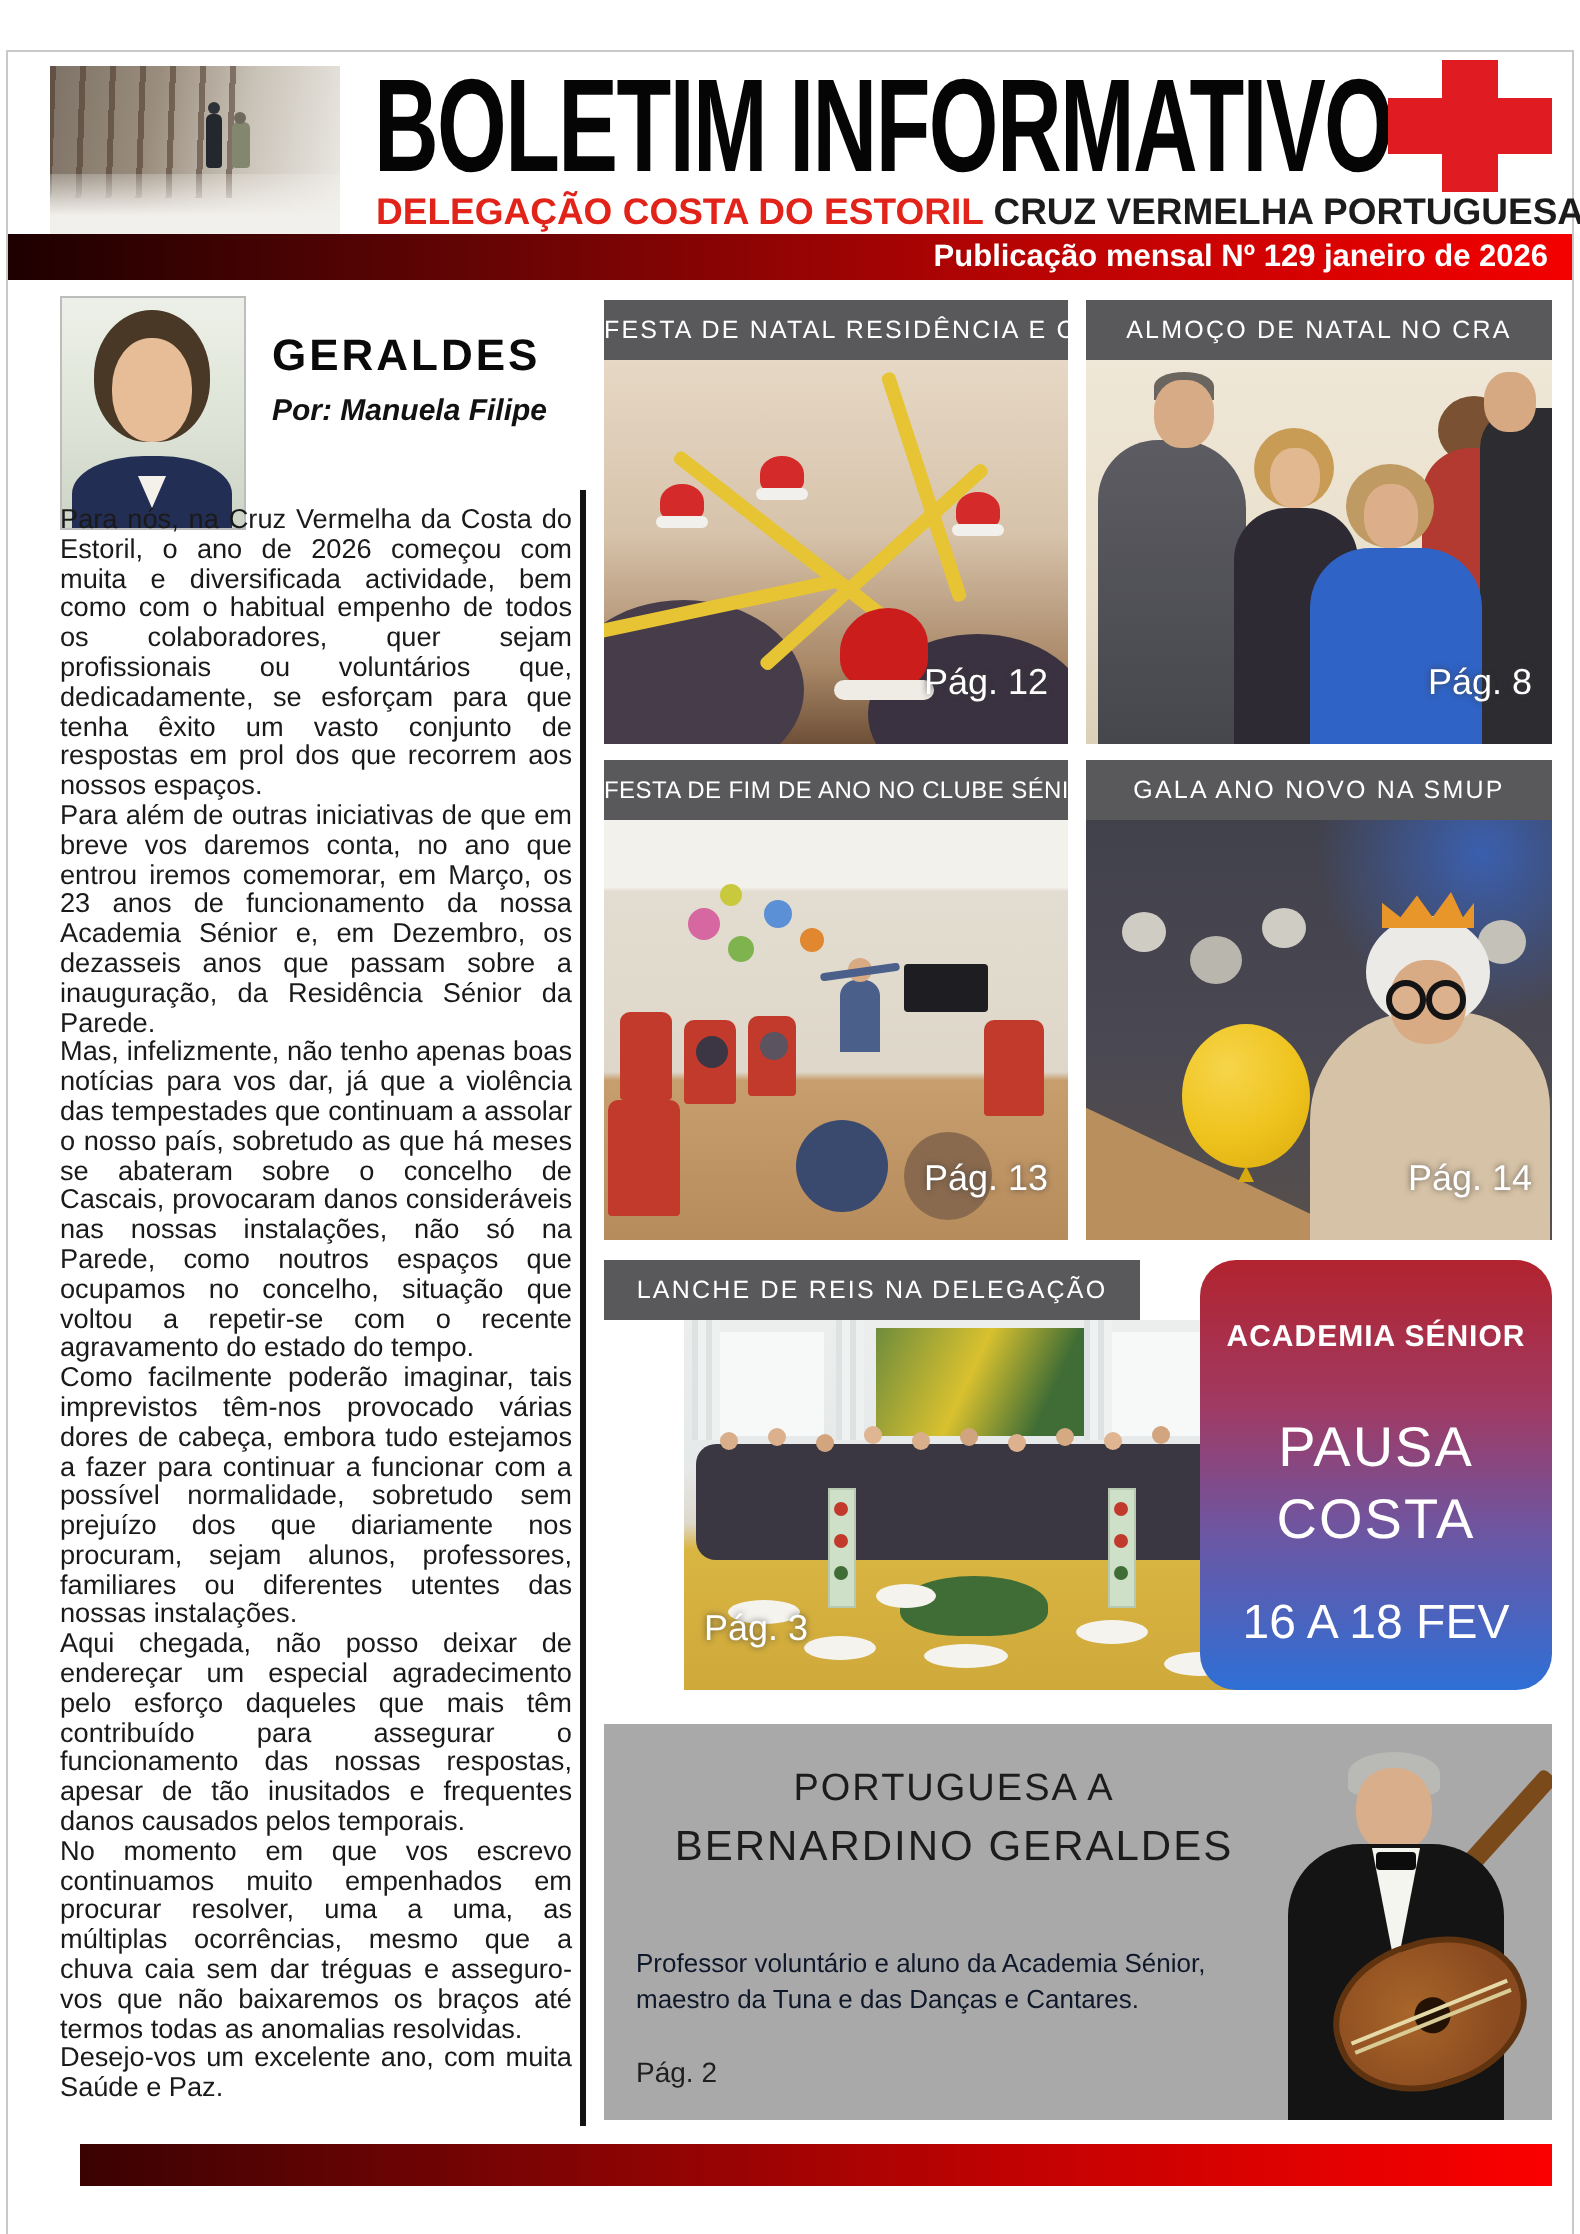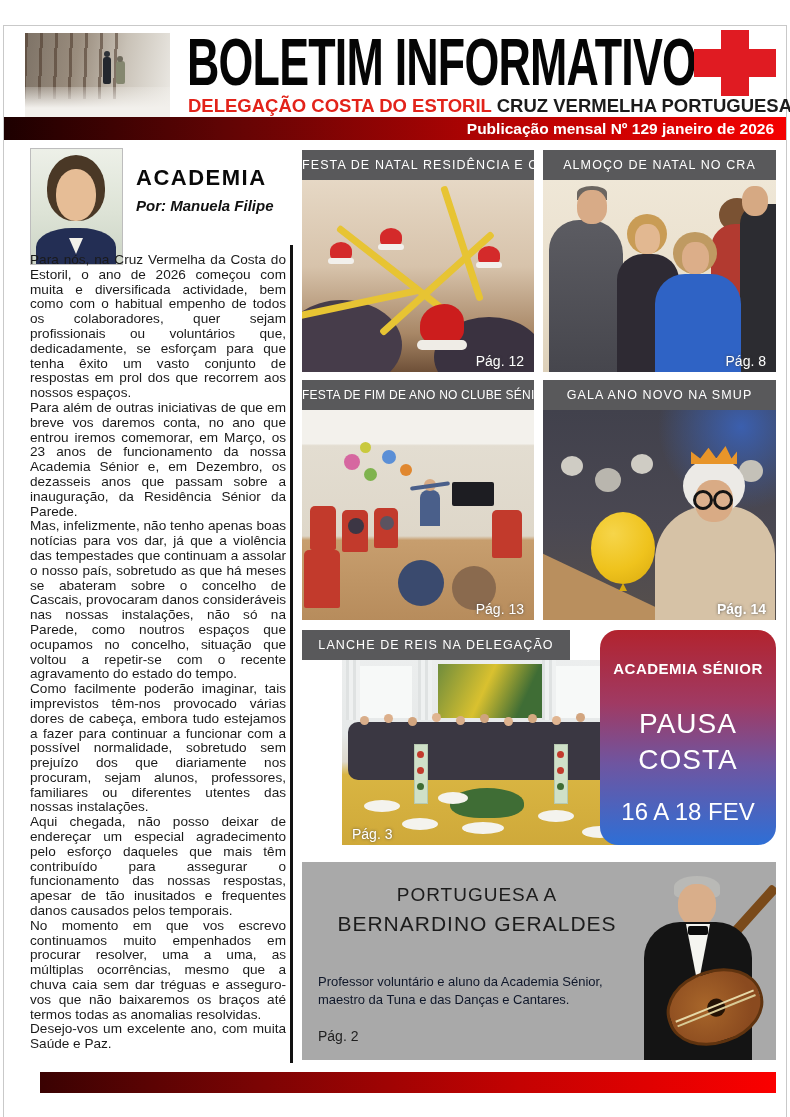--- a/index.html
+++ b/index.html
@@ -47,21 +47,21 @@
   .ed-body{position:absolute;left:30px;top:253px;width:256px;font-size:13.6px;line-height:14.8px;color:#1a1a1a;text-align:justify;}
   .ed-body p{margin:0;}
 
   .v-divider{position:absolute;left:290px;top:245px;width:3px;height:818px;background:#121212;}
 
   
   .cap{position:absolute;height:30px;background:#59595b;color:#fff;text-align:center;line-height:30px;
     font-size:12.5px;letter-spacing:1.1px;white-space:nowrap;overflow:hidden;}
   .cap.tight{font-size:12px;letter-spacing:.2px;}
   .photo{position:absolute;overflow:hidden;}
-  .pag{position:absolute;right:10px;bottom:3px;color:#fff;font-size:14px;text-shadow:0 0 3px rgba(60,60,60,.8);}
+  .pag{position:absolute;right:10px;bottom:20px;color:#fff;font-size:18px;text-shadow:0 0 3px rgba(60,60,60,.8);}
   .pag.left{left:10px;right:auto;}
 
   
   .ph-festa{background:linear-gradient(180deg,#e6d8c5 0%,#d7c3ab 45%,#a88766 80%,#6e5038 100%);}
   .ph-festa .blob-dark{position:absolute;left:-20px;bottom:-18px;width:120px;height:90px;background:#463c4a;border-radius:50%;}
   .ph-festa .blob-dark2{position:absolute;right:-10px;bottom:-25px;width:110px;height:80px;background:#3a3240;border-radius:50%;}
   .ph-festa .hat{position:absolute;width:22px;height:18px;background:#d42a2a;border-radius:50% 50% 30% 30%;}
   .ph-festa .hat:after{content:"";position:absolute;left:-2px;bottom:-4px;width:26px;height:6px;background:#f2f0ec;border-radius:3px;}
   .ph-festa .bighat{position:absolute;left:118px;bottom:28px;width:44px;height:40px;background:#cc1d1d;border-radius:55% 45% 35% 35%;}
   .ph-festa .bighat:after{content:"";position:absolute;left:-3px;bottom:-6px;width:50px;height:10px;background:#efece6;border-radius:5px;}
@@ -176,21 +176,21 @@
   <div class="issue-bar">
     <span>Publicação mensal Nº 129 janeiro de 2026</span>
   </div>
 
   <div class="ed-photo">
     <div class="ed-hair"></div>
     <div class="ed-face"></div>
     <div class="ed-suit"></div>
     <div class="ed-collar"></div>
   </div>
-  <div class="ed-heading">ACADEMIA</div>
+  <div class="ed-heading">GERALDES</div>
   <div class="ed-byline">Por: Manuela Filipe</div>
 
   <div class="ed-body">
     <p>Para nós, na Cruz Vermelha da Costa do Estoril, o ano de 2026 começou com muita e diversificada actividade, bem como com o habitual empenho de todos os colaboradores, quer sejam profissionais ou voluntários que, dedicadamente, se esforçam para que tenha êxito um vasto conjunto de respostas em prol dos que recorrem aos nossos espaços.</p>
     <p>Para além de outras iniciativas de que em breve vos daremos conta, no ano que entrou iremos comemorar, em Março, os 23 anos de funcionamento da nossa Academia Sénior e, em Dezembro, os dezasseis anos que passam sobre a inauguração, da Residência Sénior da Parede.</p>
     <p>Mas, infelizmente, não tenho apenas boas notícias para vos dar, já que a violência das tempestades que continuam a assolar o nosso país, sobretudo as que há meses se abateram sobre o concelho de Cascais, provocaram danos consideráveis nas nossas instalações, não só na Parede, como noutros espaços que ocupamos no concelho, situação que voltou a repetir-se com o recente agravamento do estado do tempo.</p>
     <p>Como facilmente poderão imaginar, tais imprevistos têm-nos provocado várias dores de cabeça, embora tudo estejamos a fazer para continuar a funcionar com a possível normalidade, sobretudo sem prejuízo dos que diariamente nos procuram, sejam alunos, professores, familiares ou diferentes utentes das nossas instalações.</p>
     <p>Aqui chegada, não posso deixar de endereçar um especial agradecimento pelo esforço daqueles que mais têm contribuído para assegurar o funcionamento das nossas respostas, apesar de tão inusitados e frequentes danos causados pelos temporais.</p>
     <p>No momento em que vos escrevo continuamos muito empenhados em procurar resolver, uma a uma, as múltiplas ocorrências, mesmo que a chuva caia sem dar tréguas e asseguro-vos que não baixaremos os braços até termos todas as anomalias resolvidas.</p>
     <p>Desejo-vos um excelente ano, com muita Saúde e Paz.</p>
@@ -247,21 +247,21 @@
     <div class="chair" style="left:190px;top:100px;width:30px;height:48px;"></div>
     <div class="chair" style="left:2px;top:140px;width:36px;height:58px;"></div>
     <div class="person-blob" style="left:46px;top:108px;width:16px;height:16px;background:#3c3644;"></div>
     <div class="person-blob" style="left:78px;top:106px;width:14px;height:14px;background:#5b5360;"></div>
     <div class="person-blob" style="left:96px;top:150px;width:46px;height:46px;background:#3a4a6e;"></div>
     <div class="person-blob" style="left:150px;top:156px;width:44px;height:44px;background:#8a6a4e;"></div>
     <div class="pag">Pág. 13</div>
   </div>
 
   <div class="cap" style="left:543px;top:380px;width:233px;">GALA ANO NOVO NA SMUP</div>
-  <div class="photo ph-gala" style="left:543px;top:410px;width:233px;height:210px;font-weight:bold;">
+  <div class="photo ph-gala" style="left:543px;top:410px;width:233px;height:210px;">
     <div class="gala-floor"></div>
     <div class="greyhead" style="left:18px;top:46px;width:22px;height:20px;"></div>
     <div class="greyhead" style="left:52px;top:58px;width:26px;height:24px;background:#b9b6ae;"></div>
     <div class="greyhead" style="left:88px;top:44px;width:22px;height:20px;"></div>
     <div class="greyhead" style="left:196px;top:50px;width:24px;height:22px;background:#c4c1b8;"></div>
     <div class="gala-woman"></div>
     <div class="gala-hair"></div>
     <div class="gala-crown"></div>
     <div class="gala-face"></div>
     <div class="gala-glass" style="left:150px;top:80px;"></div>

